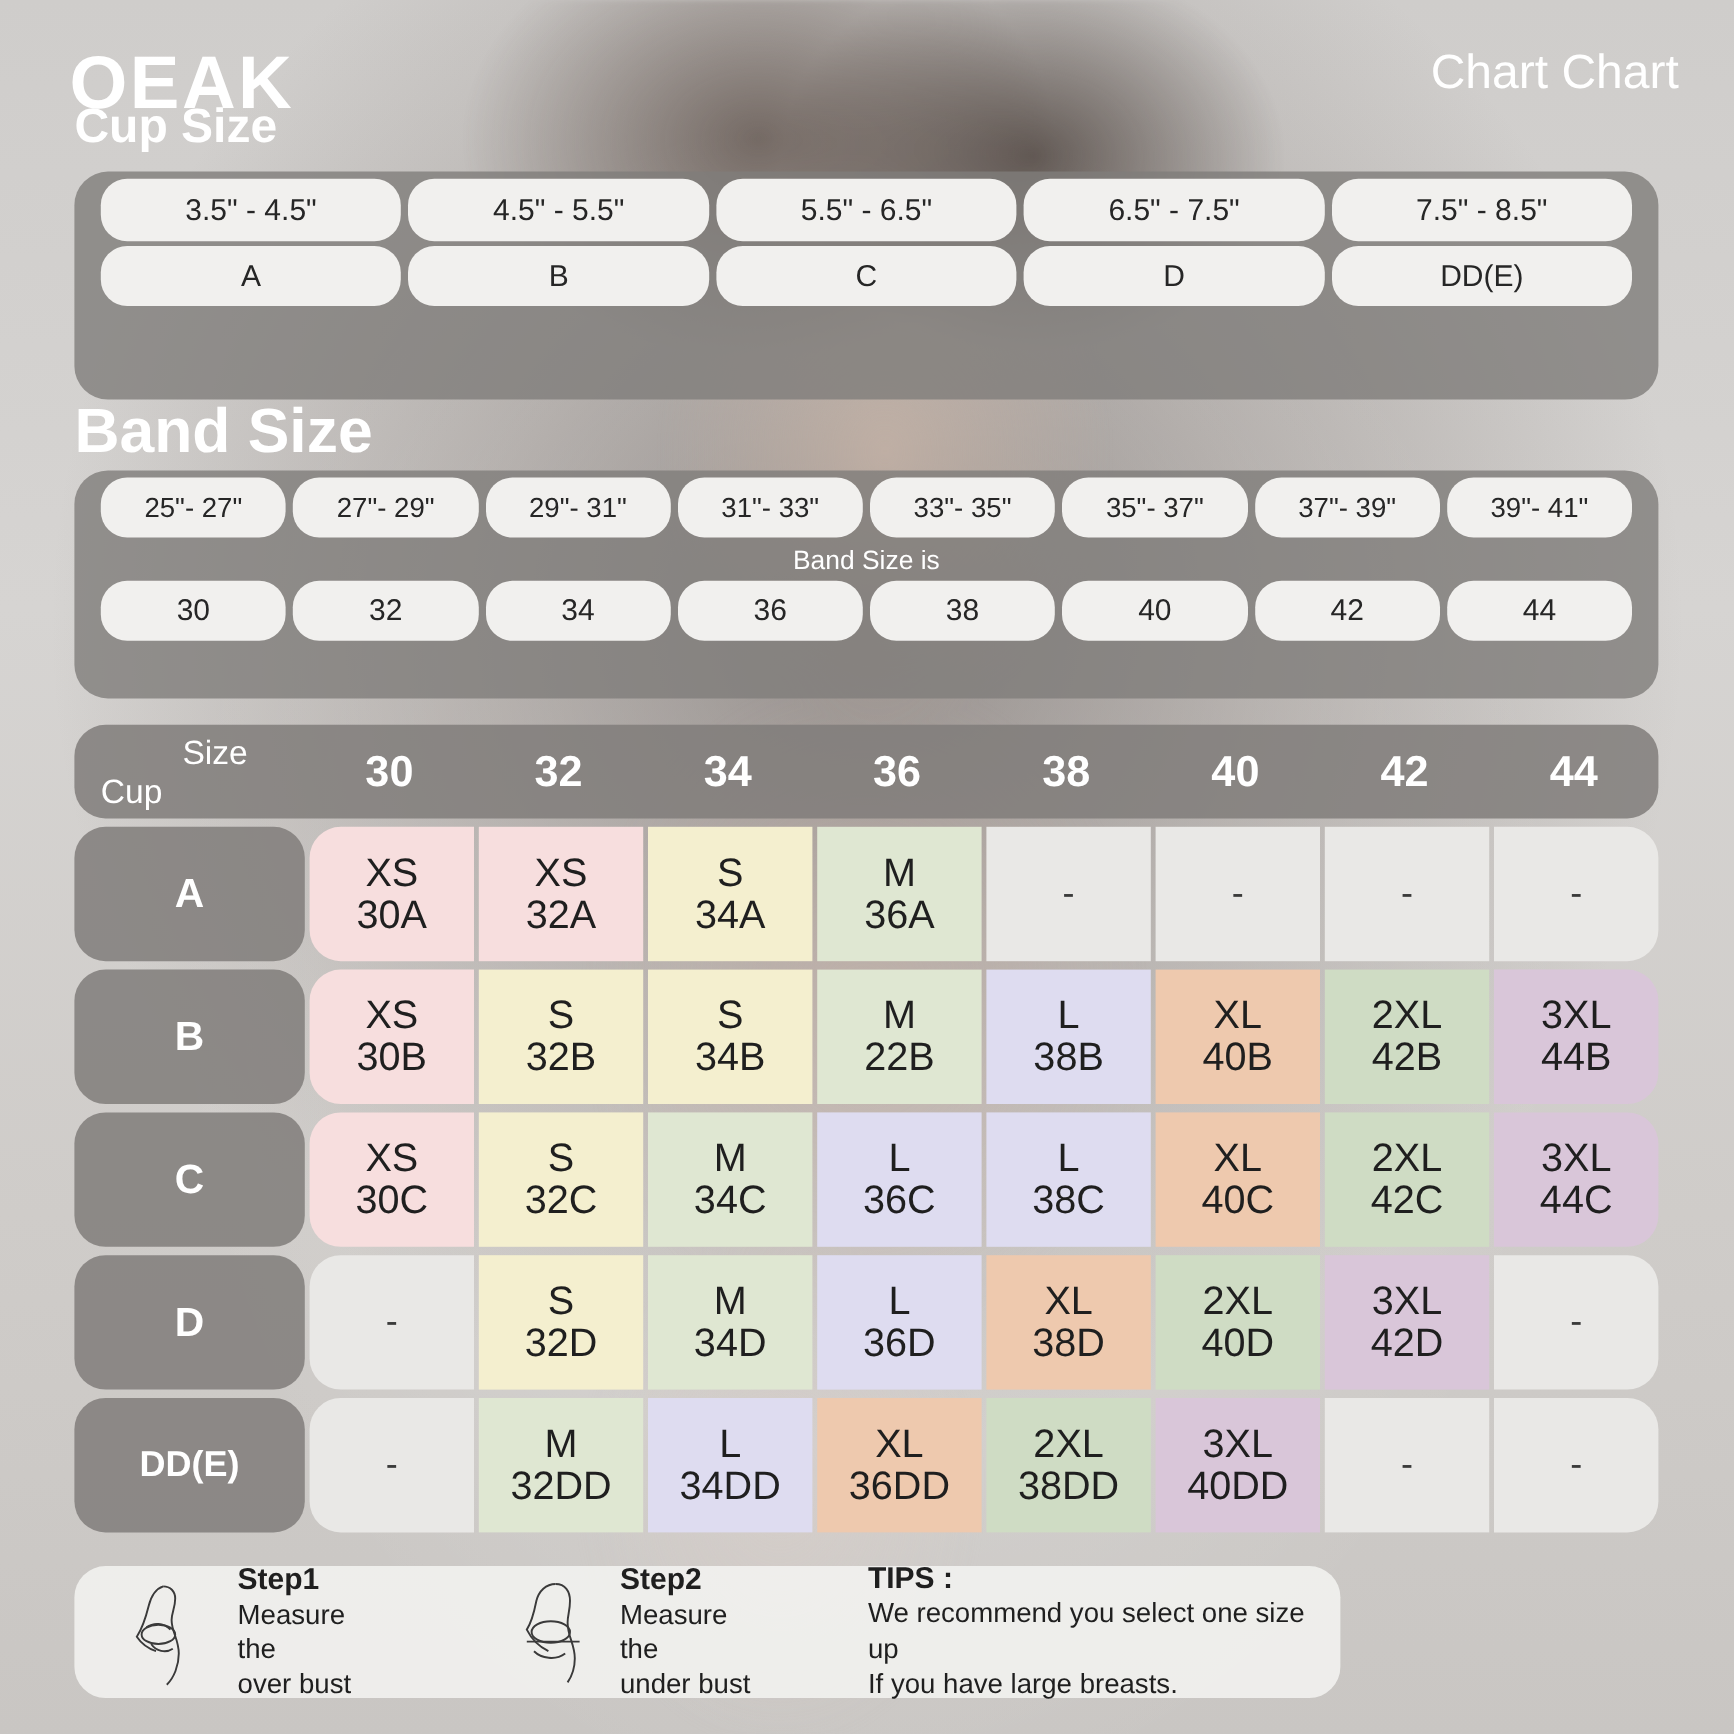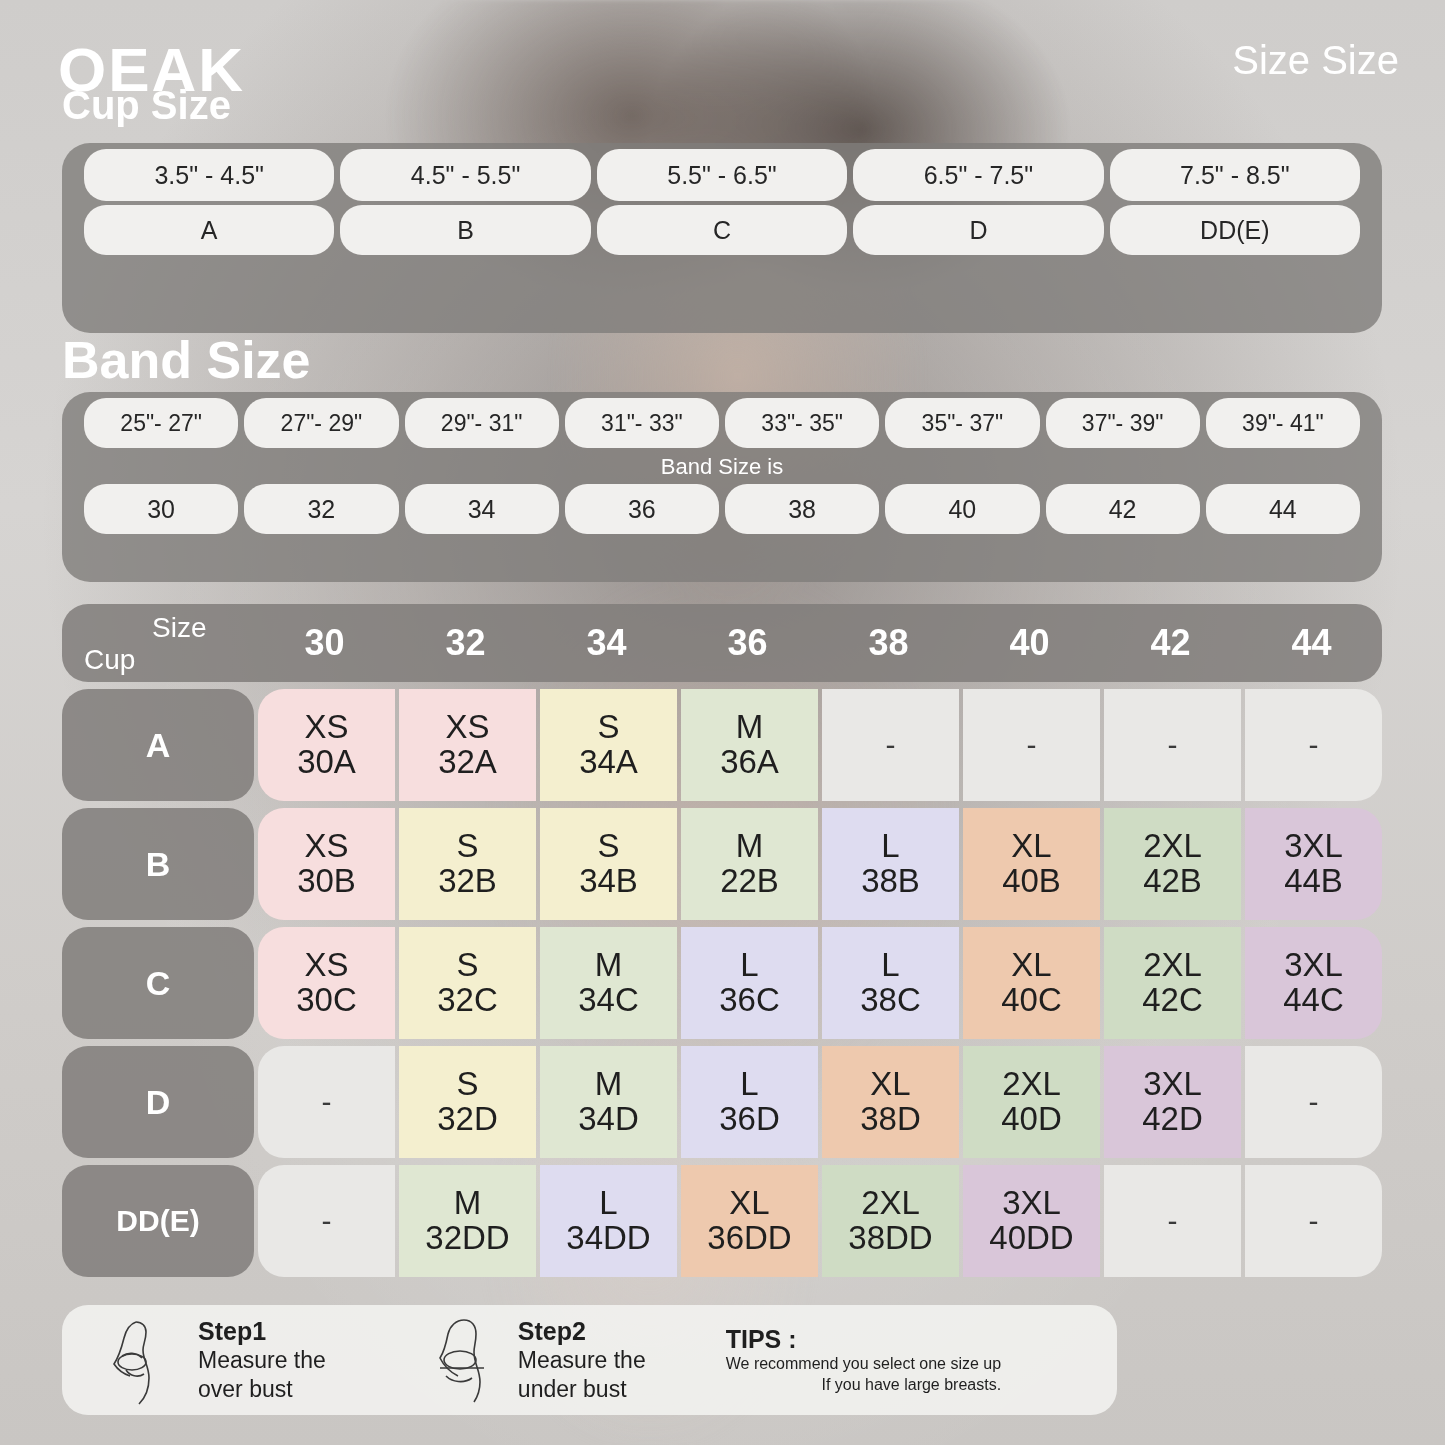--- a/index.html
+++ b/index.html
@@ -109,31 +109,31 @@
     background:rgba(243,242,240,0.88);border-radius:26px;
     display:flex;align-items:center;
   }
   .step{display:flex;align-items:center;}
   .step .fig{width:96px;height:96px;flex:0 0 96px;}
   .step .txt{margin-left:6px;}
   .step .t1{font-size:25px;font-weight:bold;color:#1f1f1f;font-family:"Liberation Sans", sans-serif;}
   .step .t2{font-size:23px;color:#1f1f1f;line-height:1.25;font-family:"Liberation Sans", sans-serif;}
   .tips{margin-left:30px;}
   .tips .th{font-size:25px;font-weight:bold;color:#1f1f1f;font-family:"Liberation Sans", sans-serif;}
-  .tips .tb{font-size:16px;color:#1f1f1f;line-height:1.3;font-family:"Liberation Sans", sans-serif;text-align:right;}
+  .tips .tb{font-size:23px;color:#1f1f1f;line-height:1.3;font-family:"Liberation Sans", sans-serif;}
 </style>
 </head>
 <body>
 
 <div class="bg"></div>
 
 <div class="wrap">
 
   <div class="logo">OEAK</div>
-  <div class="size-chart-title">Size Size</div>
+  <div class="size-chart-title">Chart Chart</div>
 
   <div class="panel" style="left:62px;top:143px;width:1320px;height:190px;">
     <div class="panel-title" style="position:absolute;left:0;right:0;top:-60px;font-size:40px;">Cup Size</div>
     <div class="rowcells" style="height:52px;margin-top:6px;">
       <div class="cell">3.5" -  4.5"</div>
       <div class="cell">4.5" -  5.5"</div>
       <div class="cell">5.5" -  6.5"</div>
       <div class="cell">6.5" -  7.5"</div>
       <div class="cell">7.5" -  8.5"</div>
     </div>

